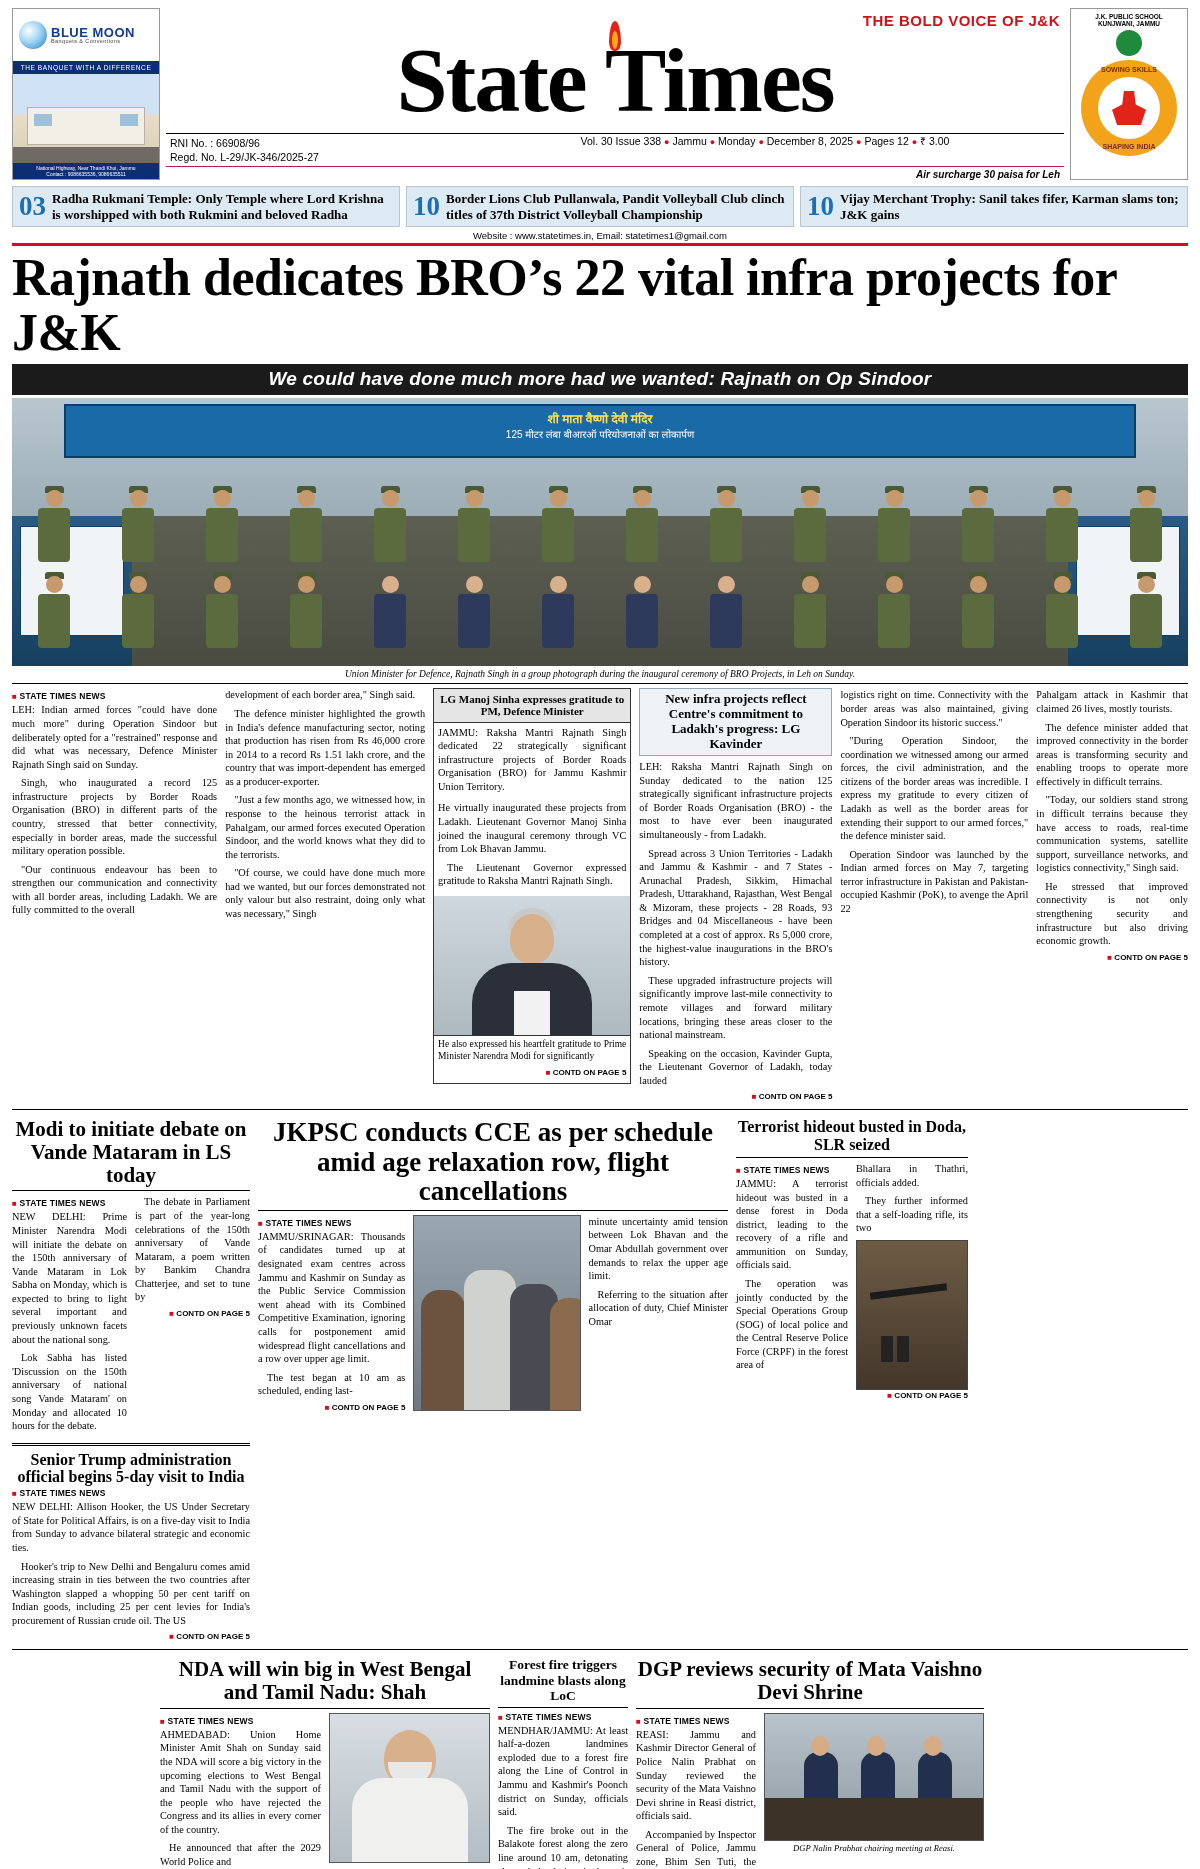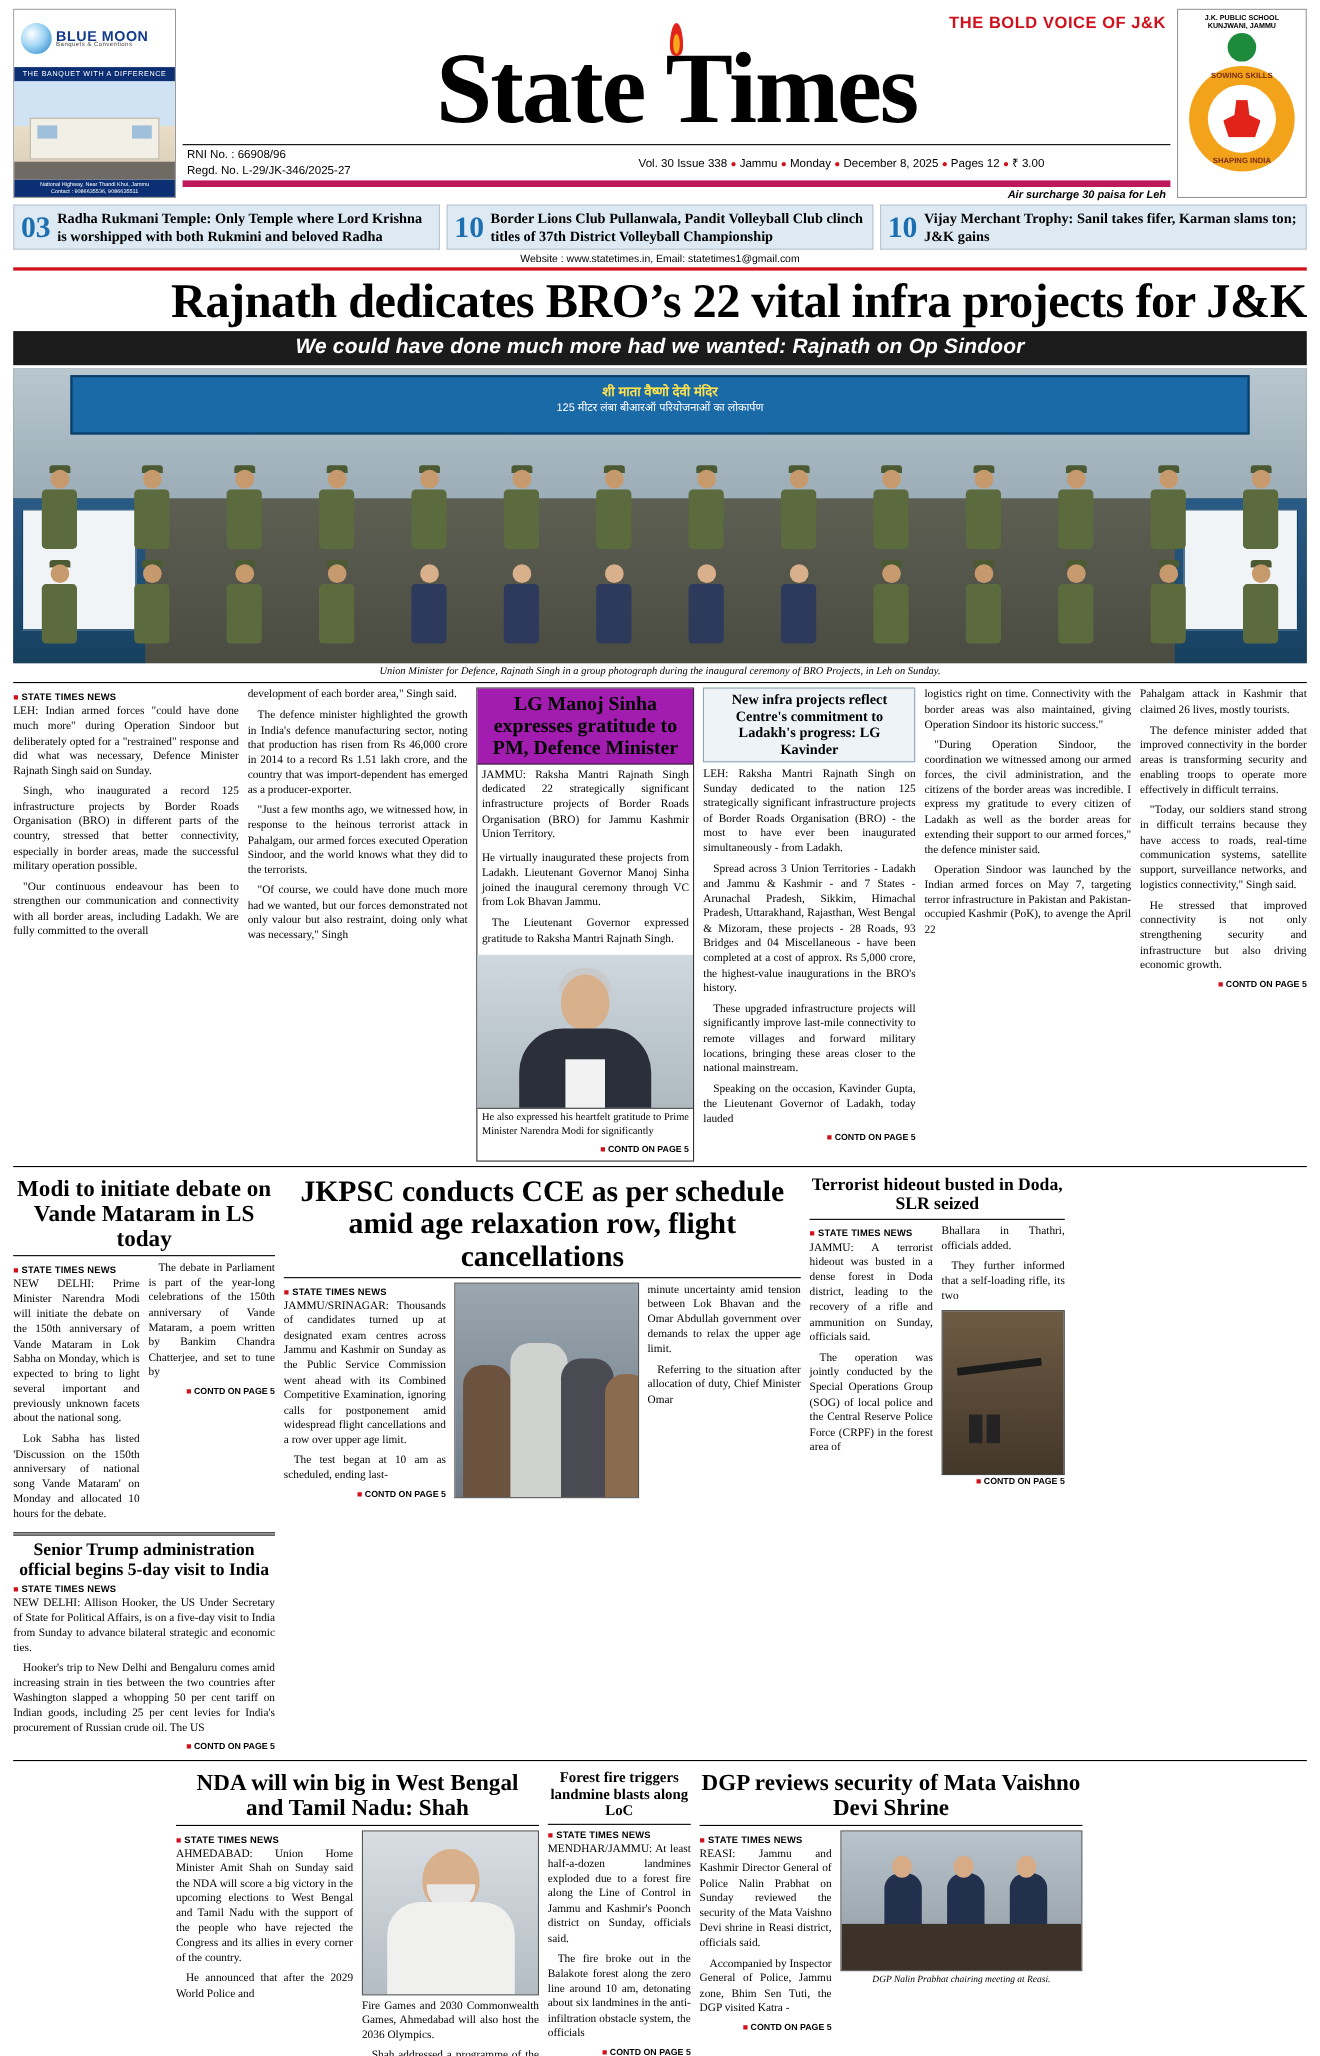--- a/index.html
+++ b/index.html
@@ -29,21 +29,21 @@
   .bm-photo .road { position:absolute; left:0; right:0; bottom:0; height:16px; background:#6f6a63; }
   .ad-left .bm-foot { background:#0c2f73; color:#fff; font-size:5px; font-family:"Liberation Sans", sans-serif; text-align:center; padding:2px 1px; line-height:1.25; }
 
   .mast-center { flex:1; display:flex; flex-direction:column; }
   .tagline { text-align:right; font-family:"Liberation Sans", sans-serif; font-weight:bold; font-size:15px; letter-spacing:.5px; color:#d0111b; padding-right:4px; margin-top:4px; }
   .logo-wrap { position:relative; height:110px; }
   .logo { font-family:"Liberation Serif", serif; font-weight:bold; font-size:92px; line-height:102px; letter-spacing:-2px; text-align:center; }
   .flame { position:absolute; left:50%; transform:translateX(-50%); top:-8px; width:26px; height:46px; }
   .flame .f1 { position:absolute; left:7px; top:0; width:12px; height:30px; background:#e2231a; border-radius:50% 50% 40% 40%/70% 70% 30% 30%; }
   .flame .f2 { position:absolute; left:10px; top:10px; width:6px; height:18px; background:#f7a81b; border-radius:50%; }
-  .mast-meta { border-top:1px solid #000; border-bottom:6px solid #be185d; font-family:"Liberation Sans", sans-serif; font-size:10.5px; display:flex; align-items:center; }
+  .mast-meta { border-top:1px solid #000; border-bottom:1px solid #be185d; font-family:"Liberation Sans", sans-serif; font-size:10.5px; display:flex; }
   .mast-meta .rni { width:300px; padding:2px 4px; line-height:1.35; }
   .mast-meta .mid { flex:1; text-align:center; }
   .mast-meta .dot { color:#d0111b; font-size:9px; }
   .surcharge { text-align:right; font-style:italic; font-weight:bold; font-size:10px; font-family:"Liberation Sans", sans-serif; padding:2px 4px 0 0; }
 
   .ad-right { width:118px; border:1px solid #999; background:#fff; display:flex; flex-direction:column; align-items:center; padding:4px 2px; }
   .jk-top { font-family:"Liberation Sans", sans-serif; font-size:6.5px; font-weight:bold; text-align:center; line-height:1.15; }
   .jk-seal { width:26px; height:26px; border-radius:50%; background:#1d8a3c; margin:2px 0; }
   .jk-circle { width:96px; height:96px; border-radius:50%; background:radial-gradient(circle at 50% 50%, #fff 38%, #f3a31a 39%, #f3a31a 100%); display:flex; align-items:center; justify-content:center; position:relative; margin-top:2px; }
   .jk-circle .inner { width:62px; height:62px; border-radius:50%; background:#fff; display:flex; align-items:center; justify-content:center; }
@@ -55,21 +55,21 @@
   
   .refbar { display:flex; gap:6px; margin-top:6px; }
   .refcell { flex:1; display:flex; align-items:stretch; border:1px solid #b9c4cf; background:#ddeaf4; }
   .refcell .num { font-family:"Liberation Serif", serif; font-weight:bold; font-size:27px; color:#1c6fb0; padding:0 6px; display:flex; align-items:center; }
   .refcell .txt { font-family:"Liberation Serif", serif; font-weight:bold; font-size:13px; line-height:1.2; padding:4px 4px 4px 0; display:flex; align-items:center; }
   .website { text-align:center; font-family:"Liberation Sans", sans-serif; font-size:9.5px; padding:3px 0 2px; }
 
   .rule-red { border-top:3px solid #d0111b; }
 
   
-  .lead-head { font-size:44px; font-weight:bold; text-align:right; line-height:1.05; margin:5px 0 4px; letter-spacing:-.5px; }
+  .lead-head { font-size:52px; font-weight:bold; text-align:left; line-height:1.05; margin:5px 0 4px; letter-spacing:-.5px; }
   .lead-sub { background:#1b1b1b; color:#fff; font-family:"Liberation Sans", sans-serif; font-style:italic; font-weight:bold; font-size:19px; text-align:center; padding:4px 0 5px; letter-spacing:.2px; }
   .lead-photo { height:268px; margin-top:3px; position:relative; overflow:hidden; background:#6d7c86; }
   .lp-sky { position:absolute; inset:0; background:linear-gradient(#b9c7cf 0%, #9fb0ba 38%, #8a9aa4 100%); }
   .lp-banner { position:absolute; left:52px; right:52px; top:6px; height:54px; background:#1b6aa8; border:2px solid #0d3f66; color:#fff; font-family:"Liberation Sans", sans-serif; font-size:10px; text-align:center; padding-top:6px; line-height:1.3; }
   .lp-banner .hindi { font-size:12px; font-weight:bold; color:#ffe14d; }
   .lp-stage { position:absolute; left:0; right:0; bottom:0; height:150px; background:linear-gradient(#5d5f53 0%, #4a4c42 100%); }
   .lp-row { position:absolute; left:0; right:0; display:flex; justify-content:space-around; align-items:flex-end; }
   .lp-row.back { bottom:104px; }
   .lp-row.front { bottom:18px; }
   .soldier { width:36px; text-align:center; }
@@ -105,21 +105,21 @@
 
   
   .sec3 { display:flex; gap:8px; margin-top:4px; }
   .s3a { width:238px; }
   .s3b { width:232px; }
   .s3c { width:230px; }
   .s3d { width:224px; }
   .s3e { width:218px; }
 
   .lgbox { border:1px solid #333; padding:0; }
-  .lgbox .hd { background:#a21caf; font-size:18px; font-weight:bold; text-align:center; padding:4px; line-height:1.1; border-bottom:1px solid #333; }
+  .lgbox .hd { background:#e5e5e5; font-size:11px; font-weight:bold; text-align:center; padding:4px; line-height:1.1; border-bottom:1px solid #333; }
   .lg-photo { height:140px; background:linear-gradient(#cfd8de,#aeb9c0); position:relative; border-bottom:1px solid #333; }
   .lg-photo .man-head { position:absolute; left:50%; top:18px; transform:translateX(-50%); width:44px; height:50px; border-radius:50% 50% 46% 46%; background:#d8b08c; }
   .lg-photo .man-hair { position:absolute; left:50%; top:12px; transform:translateX(-50%); width:48px; height:22px; border-radius:24px 24px 0 0; background:#c9c9c9; }
   .lg-photo .man-body { position:absolute; left:50%; bottom:0; transform:translateX(-50%); width:120px; height:72px; background:#2b2f3a; border-radius:40px 40px 0 0; }
   .lg-photo .man-shirt { position:absolute; left:50%; bottom:0; transform:translateX(-50%); width:36px; height:44px; background:#f2f2f2; }
 
   .doda-photo { height:150px; background:linear-gradient(#6e5b44,#43372a); position:relative; overflow:hidden; border:1px solid #444; }
   .doda-photo .rifle { position:absolute; left:12%; top:32%; width:70%; height:7px; background:#1b1b1b; transform:rotate(-7deg); }
   .doda-photo .mag { position:absolute; width:12px; height:26px; background:#232323; }
 

